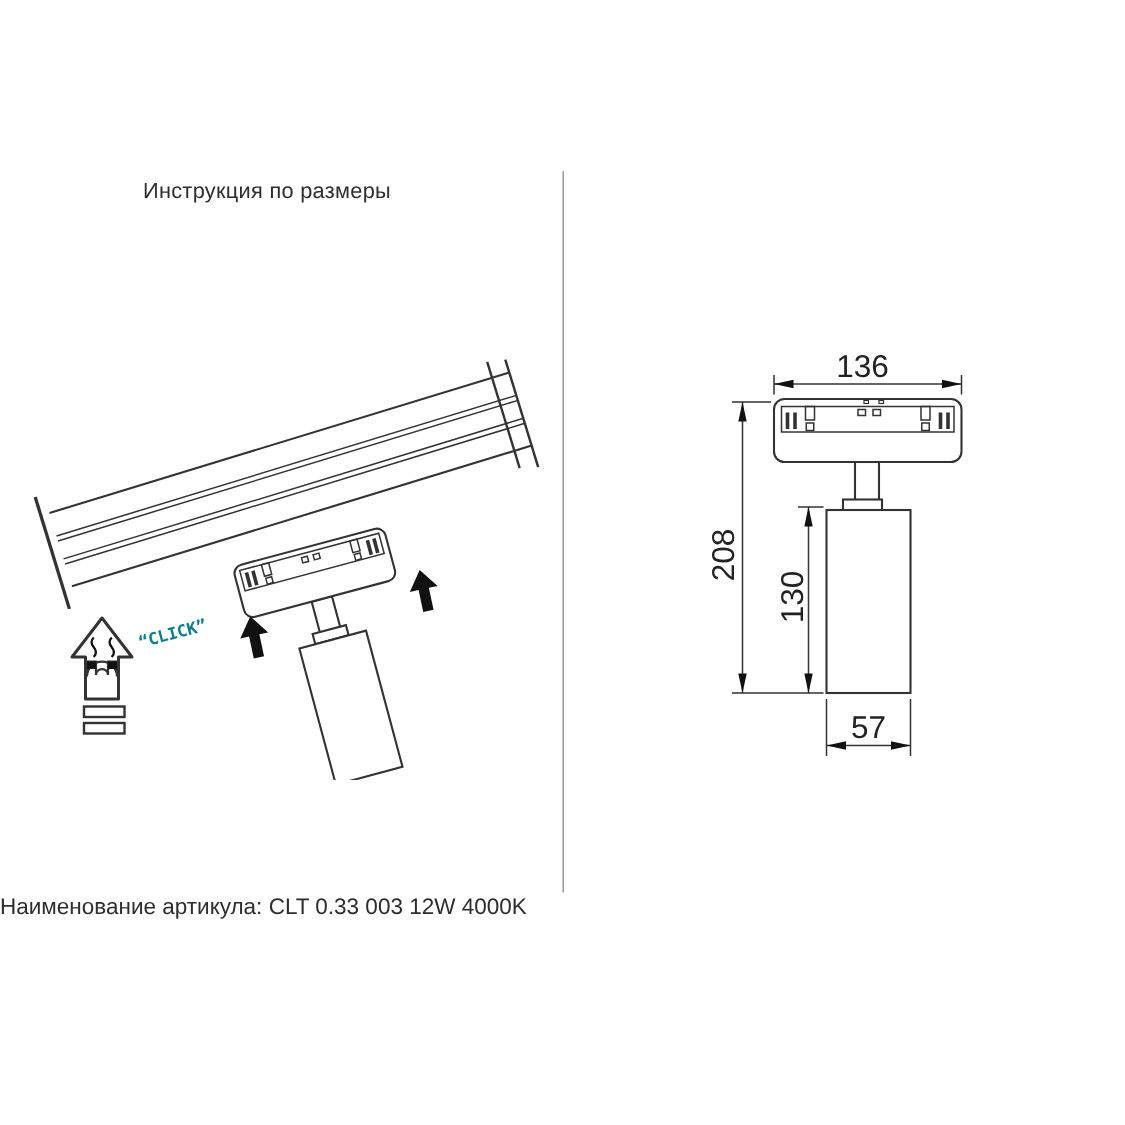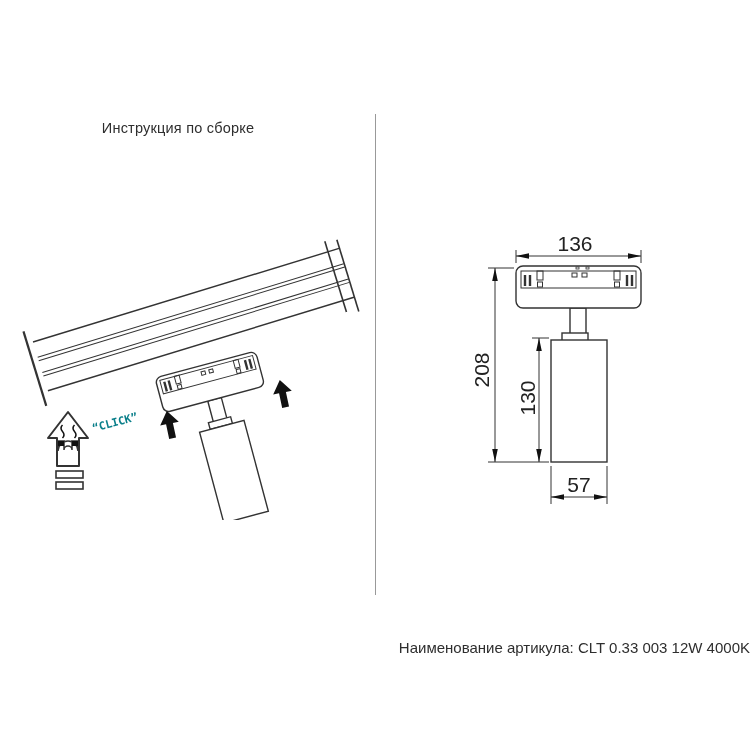--- a/index.html
+++ b/index.html
@@ -10,35 +10,35 @@
   .panel-title{
     position:absolute;top:120px;font-size:14.5px;letter-spacing:.2px;
     text-align:center;color:#2e2e2e;
   }
   #left-title{left:0;width:356px;}
   #right-title{left:396px;width:345px;}
   #divider{
     position:absolute;left:375px;top:114px;width:1px;height:481px;background:#999;
   }
   #footer{
-    position:absolute;left:0;top:596px;width:750px;text-align:right;
-    font-size:15px;color:#2e2e2e;margin-top:43px;
+    position:absolute;left:0;top:596px;width:750px;text-align:left;
+    font-size:15px;color:#2e2e2e;
   }
   svg{position:absolute;}
   #assembly-svg{left:0;top:230px;}
   #dimensions-svg{left:440px;top:230px;}
   .dim-text{font-family:"Liberation Sans",sans-serif;font-size:21px;fill:#222;}
   .click-text{font-family:"DejaVu Sans Mono",monospace;font-size:11px;font-weight:bold;}
 </style>
 </head>
 <body>
 
 <div id="stage">
 
-  <div id="left-title" class="panel-title">Инструкция по сборке</div>
+  <div id="left-title" class="panel-title">Инструкция по размеры</div>
 
 
   <div id="divider"></div>
 
   <svg id="assembly-svg" width="380" height="290" viewBox="0 0 380 290">
 
     <g stroke="#333" fill="none" transform="rotate(-17 33 112)">
       <line x1="33" y1="112" x2="353" y2="112" stroke-width="1.4"></line>
       <line x1="33" y1="128" x2="353" y2="128" stroke-width="1"></line>
       <line x1="33" y1="131.5" x2="353" y2="131.5" stroke-width="1"></line>

